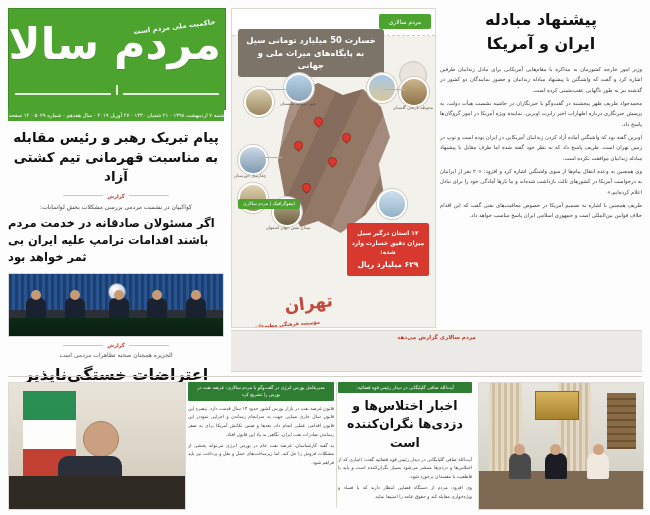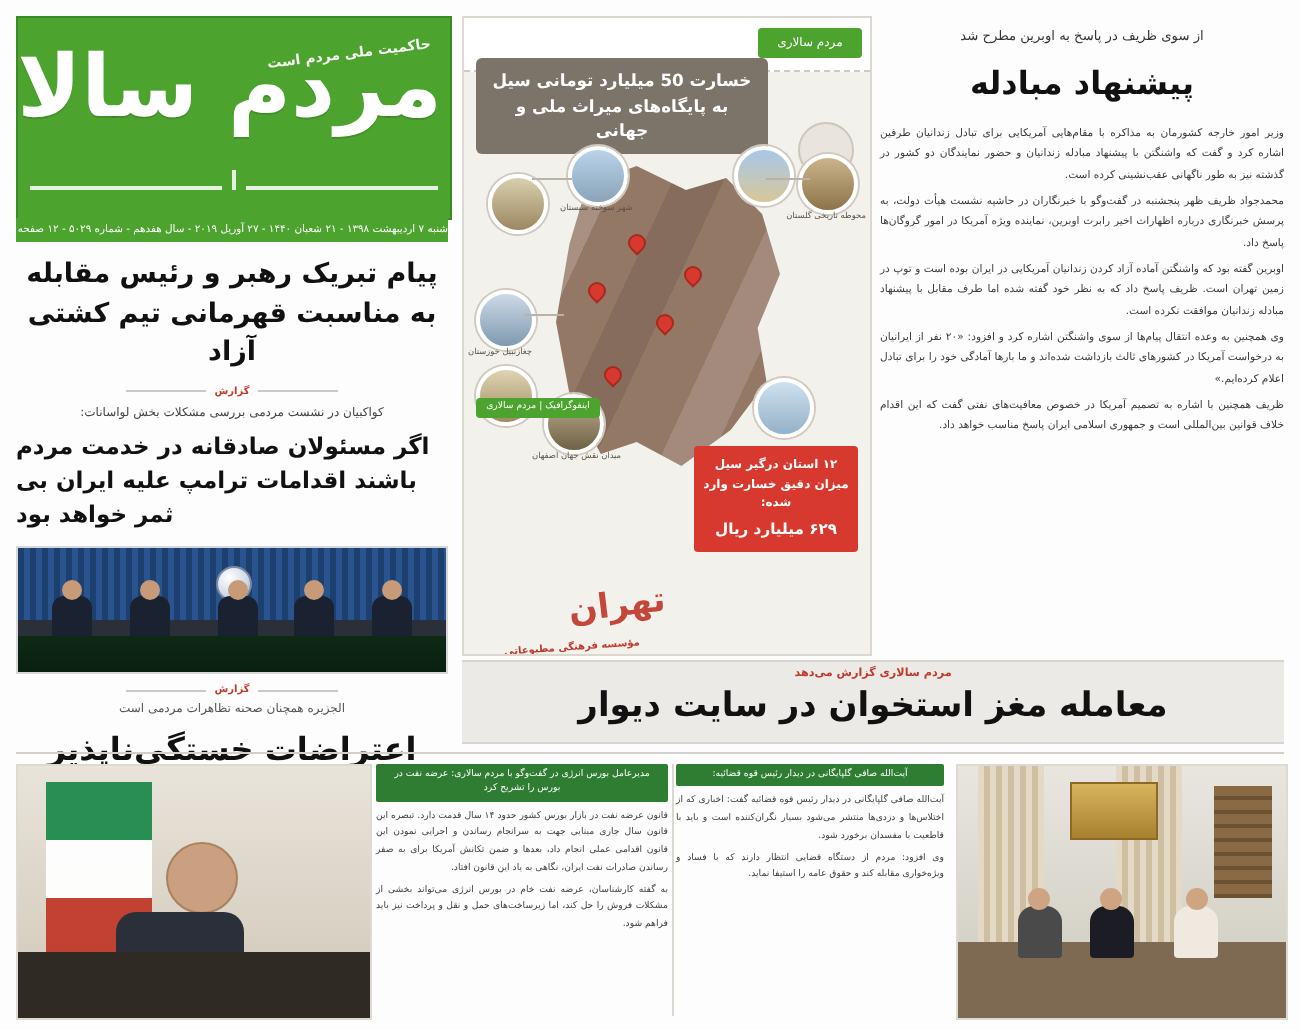--- a/index.html
+++ b/index.html
@@ -353,34 +353,33 @@
         <span>میزان دقیق خسارت وارد شده:</span>
         <span class="big">۶۲۹ میلیارد ریال</span>
       </div>
 
       <div class="tehran-mark">تهران</div>
       <div class="tehran-sub">مؤسسه فرهنگی مطبوعاتی</div>
     </div>
   </div>
 
   <div class="right-col">
-    <div class="main-kicker">از سوی ظریف در پاسخ به اوبرین مطرح شد</div>
     <div class="main-head">پیشنهاد مبادله</div>
+    <div class="main-head">ایران و آمریکا</div>
     <div class="body-text">
       <p>وزیر امور خارجه کشورمان به مذاکره با مقام‌هایی آمریکایی برای تبادل زندانیان طرفین اشاره کرد و گفت که واشنگتن با پیشنهاد مبادله زندانیان و حضور نمایندگان دو کشور در گذشته نیز به طور ناگهانی عقب‌نشینی کرده است.</p>
       <p>محمدجواد ظریف ظهر پنجشنبه در گفت‌وگو با خبرنگاران در حاشیه نشست هیأت دولت، به پرسش خبرنگاری درباره اظهارات اخیر رابرت اوبرین، نماینده ویژه آمریکا در امور گروگان‌ها پاسخ داد.</p>
       <p>اوبرین گفته بود که واشنگتن آماده آزاد کردن زندانیان آمریکایی در ایران بوده است و توپ در زمین تهران است. ظریف پاسخ داد که به نظر خود گفته شده اما طرف مقابل با پیشنهاد مبادله زندانیان موافقت نکرده است.</p>
       <p>وی همچنین به وعده انتقال پیام‌ها از سوی واشنگتن اشاره کرد و افزود: «۲۰ نفر از ایرانیان به درخواست آمریکا در کشورهای ثالث بازداشت شده‌اند و ما بارها آمادگی خود را برای تبادل اعلام کرده‌ایم.»</p>
       <p>ظریف همچنین با اشاره به تصمیم آمریکا در خصوص معافیت‌های نفتی گفت که این اقدام خلاف قوانین بین‌المللی است و جمهوری اسلامی ایران پاسخ مناسب خواهد داد.</p>
     </div>
   </div>
 
   <div class="mid-strip">
     <div class="mid-kicker">مردم سالاری گزارش می‌دهد</div>
-    <div class="mid-head">معامله مغز استخوان در سایت دیوار</div>
   </div>
 
   <div class="hr-thin"></div>
 
   <div class="bot-left">
     <div class="wall"></div>
     <div class="flagbar"></div>
     <div class="man-head"></div>
     <div class="man-body"></div>
     <div class="desk"></div>
@@ -391,20 +390,21 @@
     <div class="bot-body">
       <p>قانون عرضه نفت در بازار بورس کشور حدود ۱۴ سال قدمت دارد. تبصره این قانون سال جاری مبنایی جهت به سرانجام رساندن و اجرایی نمودن این قانون اقدامی عملی انجام داد، بعدها و ضمن تکانش آمریکا برای به صفر رساندن صادرات نفت ایران، نگاهی به یاد این قانون افتاد.</p>
       <p>به گفته کارشناسان، عرضه نفت خام در بورس انرژی می‌تواند بخشی از مشکلات فروش را حل کند، اما زیرساخت‌های حمل و نقل و پرداخت نیز باید فراهم شود.</p>
     </div>
   </div>
 
   <div class="vrule" style="left:336px;top:382px;height:126px;"></div>
 
   <div class="bot-right-text">
     <span class="green-kicker">آیت‌الله صافی گلپایگانی در دیدار رئیس قوه قضائیه:</span>
+    <div class="bot-head">اخبار اختلاس‌ها و دزدی‌ها نگران‌کننده است</div>
     <div class="bot-body">
       <p>آیت‌الله صافی گلپایگانی در دیدار رئیس قوه قضائیه گفت: اخباری که از اختلاس‌ها و دزدی‌ها منتشر می‌شود بسیار نگران‌کننده است و باید با قاطعیت با مفسدان برخورد شود.</p>
       <p>وی افزود: مردم از دستگاه قضایی انتظار دارند که با فساد و ویژه‌خواری مقابله کند و حقوق عامه را استیفا نماید.</p>
     </div>
   </div>
 
   <div class="bot-right-photo">
     <div class="room"></div>
     <div class="curtain c1"></div>
     <div class="curtain c2"></div>

